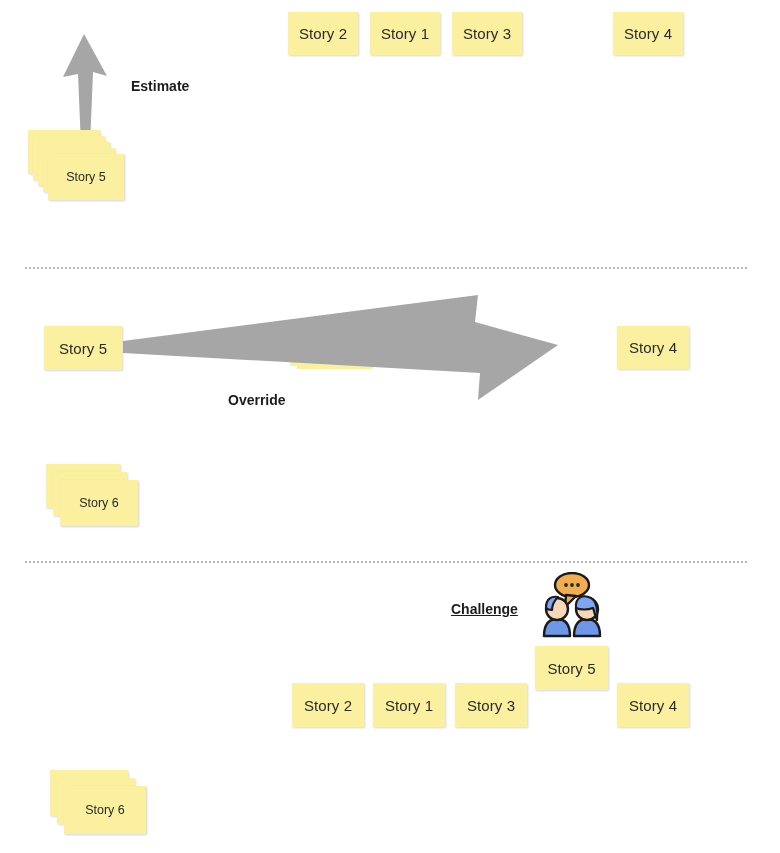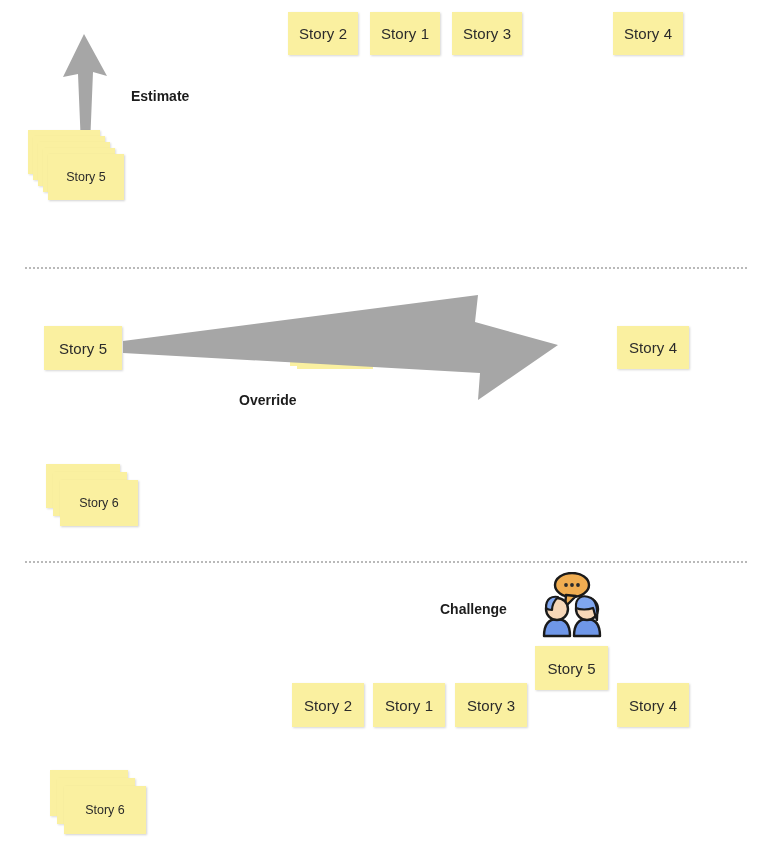--- a/index.html
+++ b/index.html
@@ -94,21 +94,21 @@
 </style>
 </head>
 <body>
 
 <div id="board">
 
   <svg class="arrow-svg" style="left:55px; top:32px;" width="60" height="140" viewBox="0 0 60 140">
     <path class="arrow-shape" d="M 29 2 L 52 44 L 38 40 L 34 138 L 27 138 L 23 42 L 8 45 Z"></path>
   </svg>
 
-  <div class="anno" style="left:96px; top:89px;padding-left:35px;">Estimate</div>
+  <div class="anno" style="left:96px; top:79px;padding-left:35px;">Estimate</div>
 
   <div class="stack" style="left:28px; top:130px; width:98px; height:78px;">
     <div class="sheet" style="left:0px; top:0px; width:72px; height:44px;"></div>
     <div class="sheet" style="left:5px; top:6px; width:72px; height:44px;"></div>
     <div class="sheet" style="left:10px; top:12px; width:72px; height:44px;"></div>
     <div class="sheet" style="left:15px; top:18px; width:72px; height:44px;"></div>
     <div class="front" style="left:20px; top:24px; width:76px; height:46px;">
       <span class="card-label">Story 5</span>
     </div>
   </div>
@@ -132,37 +132,37 @@
   <div class="card" style="left:297px; top:325px; width:76px; height:44px; box-shadow:none;"></div>
 
   <div class="card" style="left:44px; top:326px; width:78px; height:44px;">
     <span class="card-label">Story 5</span>
   </div>
 
   <svg class="arrow-svg" style="left:118px; top:288px;" width="445" height="118" viewBox="0 0 445 118">
     <path class="arrow-shape" d="M 5 53 L 360 7 L 357 34 L 440 57 L 360 112 L 362 85 L 5 65 Z"></path>
   </svg>
 
-  <div class="anno" style="left:239px; top:393px;">Override</div>
+  <div class="anno" style="left:228px; top:393px;">Override</div>
 
   <div class="card" style="left:617px; top:326px; width:72px; height:43px;">
     <span class="card-label">Story 4</span>
   </div>
 
   <div class="stack" style="left:46px; top:464px; width:96px; height:70px;">
     <div class="sheet" style="left:0px; top:0px; width:74px; height:44px;"></div>
     <div class="sheet" style="left:7px; top:8px; width:74px; height:44px;"></div>
     <div class="front" style="left:14px; top:16px; width:78px; height:46px;">
       <span class="card-label">Story 6</span>
     </div>
   </div>
 
   <div class="divider" style="left:25px; top:561px; width:722px;"></div>
 
-  <div class="anno" style="left:440px; top:602px;">Challenge</div>
+  <div class="anno" style="left:451px; top:602px;text-decoration:underline;">Challenge</div>
 
   <svg class="people-icon" style="left:536px; top:572px;" width="72" height="66" viewBox="0 0 72 66">
 
     <g>
       <ellipse cx="36" cy="13" rx="17" ry="12" fill="#f0ad51" stroke="#1a1a1a" stroke-width="2.4"></ellipse>
       <path d="M 30 23 L 29 35 L 40 24 Z" fill="#f0ad51" stroke="#1a1a1a" stroke-width="2.4" stroke-linejoin="round"></path>
       <circle cx="30" cy="13" r="1.9" fill="#2b2b2b"></circle>
       <circle cx="36" cy="13" r="1.9" fill="#2b2b2b"></circle>
       <circle cx="42" cy="13" r="1.9" fill="#2b2b2b"></circle>
     </g>

